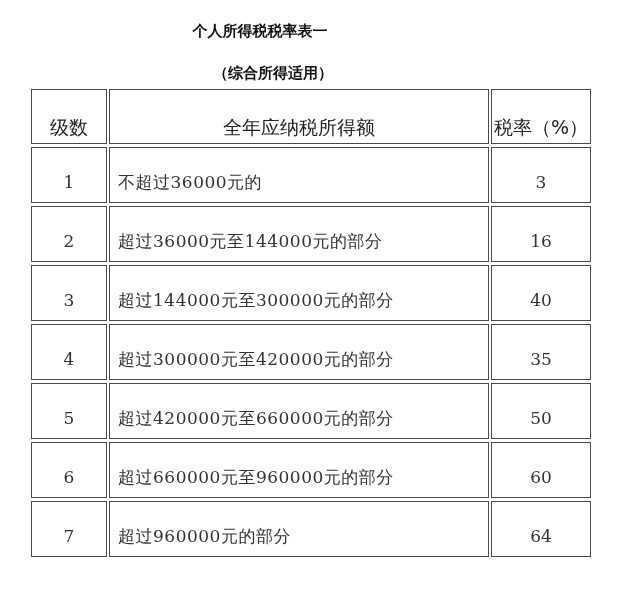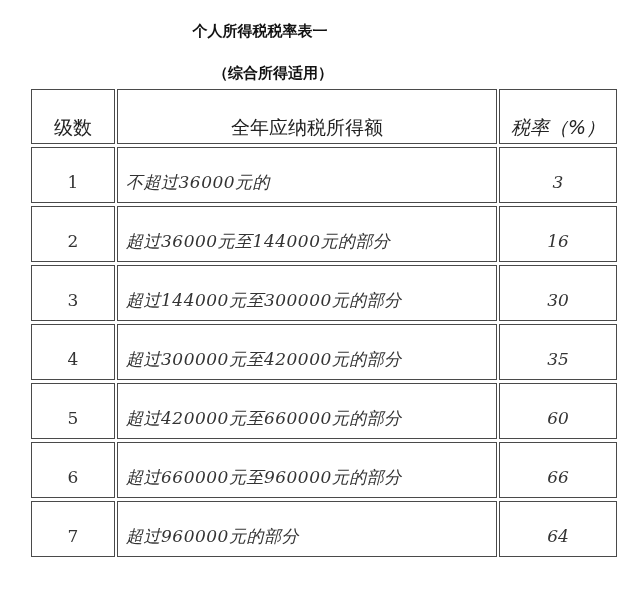--- a/index.html
+++ b/index.html
@@ -26,25 +26,25 @@
     height: 55px;
     font-family: "DejaVu Sans", sans-serif; font-weight: normal; font-size: 19px; color: #222;
     padding-top: 22px; box-sizing: border-box;
     vertical-align: middle;
   }
   table.tax td {
     height: 56px;
     font-family: "DejaVu Serif", serif; font-size: 17px; color: #333;
     padding-top: 14px; box-sizing: border-box;
   }
-  .c-level { width: 84px; text-align: center; }
+  .c-level { width: 76px; text-align: center; }
   .c-range { width: 380px; text-align: left; }
-  .c-rate { width: 118px; text-align: center; font-style: italic; }
+  .c-rate { width: 100px; text-align: center; }
   th.c-range { text-align: center; }
-  td.c-range span { padding-left: 8px; letter-spacing: 0.5px; font-style: italic; }
+  td.c-range span { padding-left: 8px; letter-spacing: 0.5px; }
   th.c-rate { font-size: 18px; }
 </style>
 </head>
 <body>
 
 <div class="title">个人所得税税率表一</div>
 <div class="subtitle">（综合所得适用）</div>
 
 <table class="tax">
   <thead>
@@ -61,36 +61,36 @@
       <td class="c-rate">3</td>
     </tr>
     <tr>
       <td class="c-level">2</td>
       <td class="c-range"><span>超过36000元至144000元的部分</span></td>
       <td class="c-rate">16</td>
     </tr>
     <tr>
       <td class="c-level">3</td>
       <td class="c-range"><span>超过144000元至300000元的部分</span></td>
-      <td class="c-rate">30</td>
+      <td class="c-rate">40</td>
     </tr>
     <tr>
       <td class="c-level">4</td>
       <td class="c-range"><span>超过300000元至420000元的部分</span></td>
       <td class="c-rate">35</td>
     </tr>
     <tr>
       <td class="c-level">5</td>
       <td class="c-range"><span>超过420000元至660000元的部分</span></td>
-      <td class="c-rate">60</td>
+      <td class="c-rate">50</td>
     </tr>
     <tr>
       <td class="c-level">6</td>
       <td class="c-range"><span>超过660000元至960000元的部分</span></td>
-      <td class="c-rate">66</td>
+      <td class="c-rate">60</td>
     </tr>
     <tr>
       <td class="c-level">7</td>
       <td class="c-range"><span>超过960000元的部分</span></td>
       <td class="c-rate">64</td>
     </tr>
   </tbody>
 </table>
 
 </body></html>

